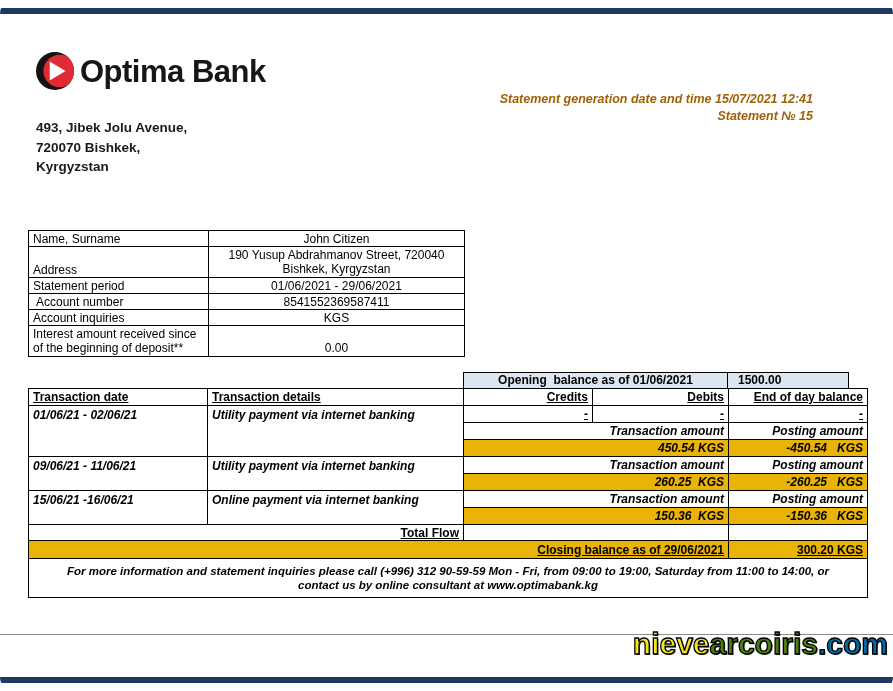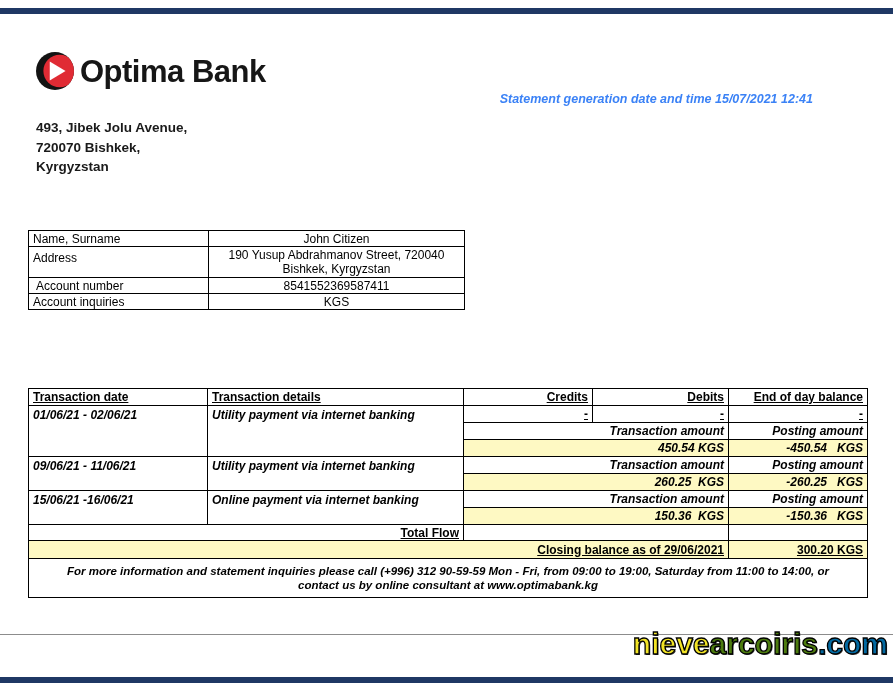--- a/index.html
+++ b/index.html
@@ -1,32 +1,32 @@
 <!DOCTYPE html>
 <html><head>
 <meta charset="utf-8">
 <style>
   * { margin:0; padding:0; box-sizing:border-box; }
   html,body { background:#ffffff; }
   .page {
     position:relative; width:893px; height:691px; background:#ffffff;
-    font-family:"Liberation Sans","DejaVu Sans",sans-serif; color:#000; overflow:hidden;
+    font-family:"Liberation Sans","DejaVu Sans",sans-serif; color:#000; overflow:hidden;border-radius:14px;
   }
   .navy-bar { position:absolute; left:0; width:893px; height:6px; background:#1f3864; }
   .navy-bar.top { top:8px; }
   .navy-bar.bottom { top:677px; }
 
   
   .logo-wrap { position:absolute; left:36px; top:52px; display:flex; align-items:center; }
   .logo-circle { width:38px; height:38px; display:block; }
   .logo-text { font-size:31px; font-weight:bold; color:#161616; letter-spacing:-0.5px; margin-left:6px; margin-top:2px; }
 
   
   .stmt-meta { position:absolute; right:80px; top:91px; width:520px; text-align:right;
-    font-size:12.5px; font-weight:bold; font-style:italic; color:#3b82f6; line-height:17px; }
+    font-size:12.5px; font-weight:bold; font-style:italic; color:#a16207; line-height:17px; }
 
   
   .bank-address { position:absolute; left:36px; top:118px; font-size:13.5px; font-weight:bold;
     color:#1a1a1a; line-height:19.5px; }
 
   
   table { border-collapse:collapse; table-layout:fixed; }
   td { border:1px solid #000; font-size:12px; padding:0 4px; vertical-align:middle; overflow:hidden; }
 
   .info-table { position:absolute; left:28px; top:230px; width:436px; }
@@ -42,21 +42,21 @@
   .opening-row .o-val { width:121px; height:17px; border:1px solid #000; border-left:none; background:#dce6f1;
     font-size:12px; font-weight:bold; text-align:left; padding-left:10px; line-height:15px; }
 
   .txn-table { position:absolute; left:28px; top:388px; width:839px; }
   .txn-table td { line-height:14px; }
   td.bold { font-weight:bold;text-decoration:underline; }
   td.bi { font-weight:bold; font-style:italic; }
   td.ctr { text-align:right; }
   td.rgt { text-align:right; }
   td.top-al { vertical-align:top; padding-top:2px; }
-  td.blue { background:#fef9c3; }
+  td.blue { background:#eab308; }
   td.pre { white-space:pre; }
   .footer-cell { height:39px; text-align:center; font-weight:bold; font-style:italic; font-size:11.5px; line-height:16px; }
 
   
   .divider-line { position:absolute; left:0; top:634px; width:893px; height:1px; background:#8c8c8c; }
   .watermark { position:absolute; right:5px; top:627px; font-size:30px; font-weight:bold;
     letter-spacing:0px; white-space:nowrap; -webkit-text-stroke:1.3px #000; text-shadow:1px 1px 0 #3a3a3a; }
   .wm-yellow { color:#f2e426; }
   .wm-orange { color:#4d7c0f; }
   .wm-purple { color:#0369a1; }
@@ -77,56 +77,72 @@
         </defs>
       <circle cx="18" cy="18" r="18" fill="#131313"></circle>
       <circle cx="22.5" cy="18" r="15.5" fill="#e02b34" clip-path="url(#lc)"></circle>
       <path d="M13 9 L28 18 L13 27 Z" fill="#ffffff"></path>
     </svg>
     <span class="logo-text">Optima Bank</span>
   </div>
 
   <div class="stmt-meta">
     <div>Statement generation date and time 15/07/2021 12:41</div>
+    <div>Statement № 15</div>
   </div>
 
   <div class="bank-address">
     <div>493, Jibek Jolu Avenue,</div>
     <div>720070 Bishkek,</div>
     <div>Kyrgyzstan</div>
   </div>
 
   <table class="info-table">
     <colgroup>
         <col style="width:180px">
         <col style="width:256px">
       </colgroup>
     <tbody>
         <tr>
       <td class="lbl h16">Name, Surname</td>
       <td class="val h16">John Citizen</td>
     </tr>
     <tr>
-      <td class="lbl h31" style="vertical-align:top;padding-top:4px;">Address</td>
+      <td class="lbl h31" style="vertical-align:top;padding-top:16px;">Address</td>
       <td class="val h31">
         <div>190 Yusup Abdrahmanov Street, 720040</div>
         <div>Bishkek, Kyrgyzstan</div>
       </td>
     </tr>
     <tr>
+      <td class="lbl h16">Statement period</td>
+      <td class="val h16">01/06/2021 - 29/06/2021</td>
+    </tr>
+    <tr>
       <td class="lbl h16" style="padding-left:7px;">Account number</td>
       <td class="val h16">8541552369587411</td>
     </tr>
     <tr>
       <td class="lbl h16">Account inquiries</td>
       <td class="val h16">KGS</td>
     </tr>
+    <tr>
+      <td class="lbl h31">
+        <div>Interest amount received since</div>
+        <div>of the beginning of deposit**</div>
+      </td>
+      <td class="val-bottom h31">0.00</td>
+    </tr>
   </tbody>
     </table>
 
+  <div class="opening-row">
+    <div class="o-lbl">Opening  balance as of 01/06/2021</div>
+    <div class="o-val">1500.00</div>
+  </div>
 
   <table class="txn-table">
     <colgroup>
       <col style="width:179px">
         <col style="width:256px">
       <col style="width:129px">
         <col style="width:136px">
         <col style="width:139px">
     </colgroup>
     <tbody>

